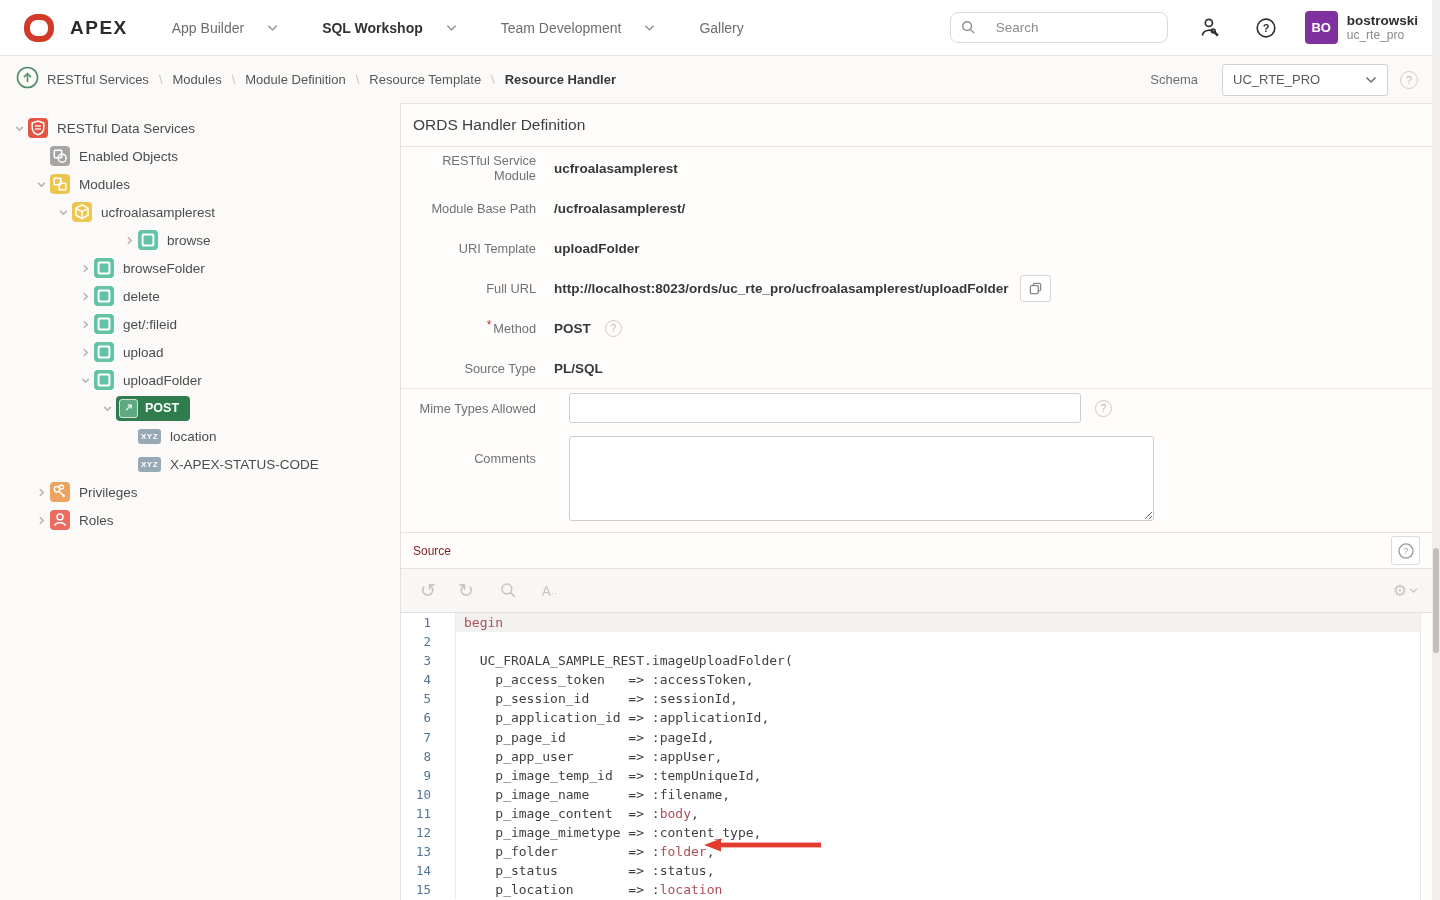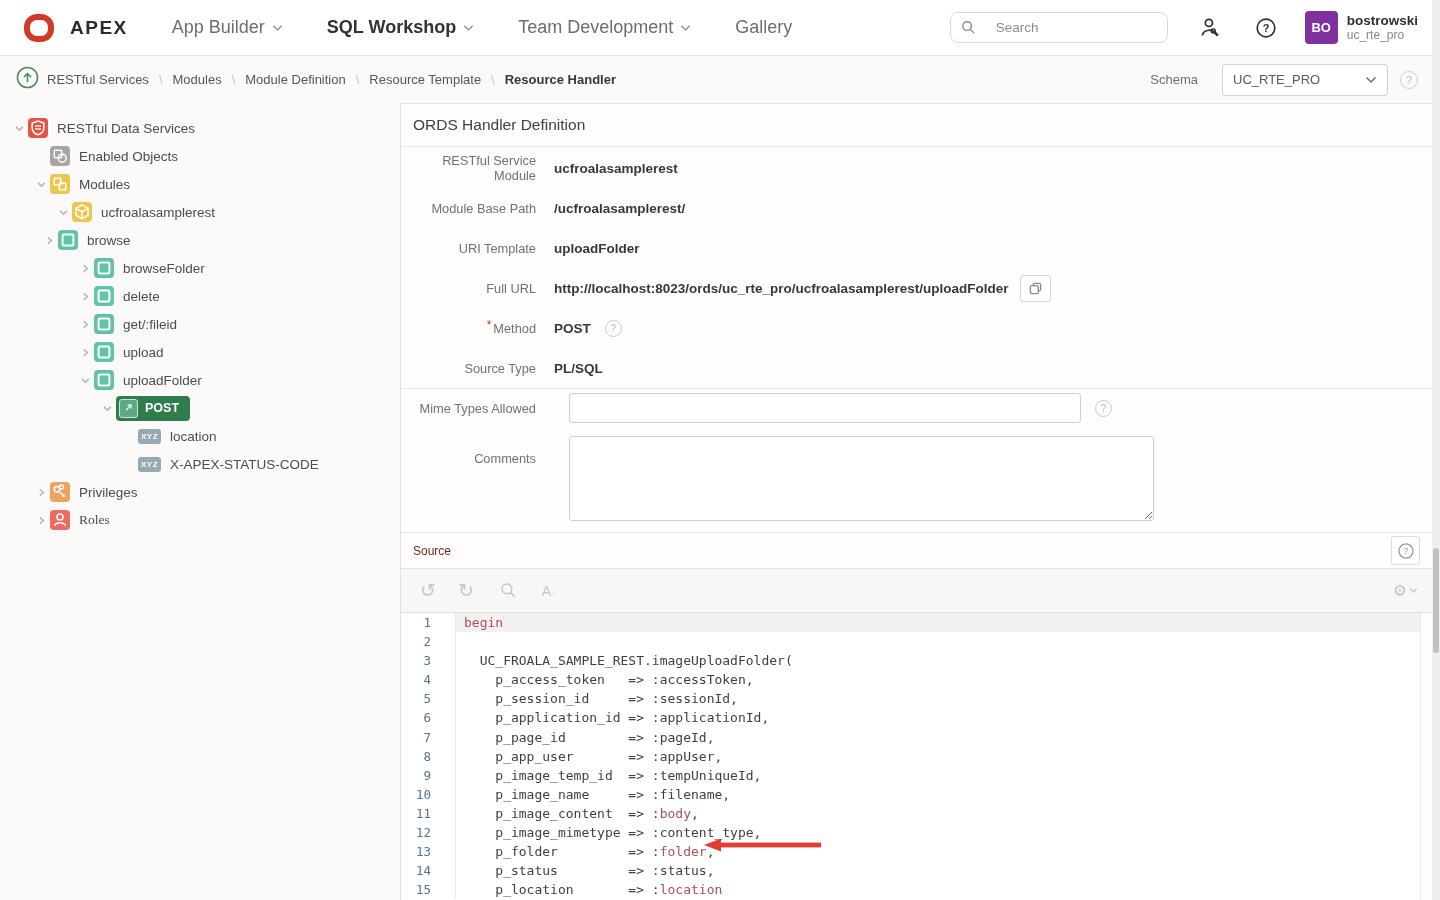--- a/index.html
+++ b/index.html
@@ -6,21 +6,21 @@
   html,body { width:1440px; height:900px; overflow:hidden; }
   body { font-family:"Liberation Sans", sans-serif; background:#fbfaf8; color:#444; }
   #app { position:relative; width:1440px; height:900px; }
 
   
   #topbar { position:absolute; left:0; top:0; width:1440px; height:56px; background:#fff; border-bottom:1px solid #e6e3e1; display:flex; align-items:center; }
   .logo-wrap { display:flex; align-items:center; gap:16px; padding:0 26px 0 24px; }
   .oracle-ring { width:30px; height:28px; border:6px solid #d13a27; border-radius:13px; }
   .brand { font-size:19px; font-weight:bold; letter-spacing:1.5px; color:#2b2b2b; }
   .nav { display:flex; align-items:center; gap:44px; margin-left:18px; }
-  .nav-item { display:flex; align-items:center; gap:7px; font-size:18px; color:#6d6d6d; cursor:pointer; }
+  .nav-item { display:flex; align-items:center; gap:23px; font-size:14px; color:#6d6d6d; cursor:pointer; }
   .nav-item.active { font-weight:bold; color:#333; }
   .topbar-right { margin-left:auto; display:flex; align-items:center; padding-right:22px; }
   .searchbox { display:flex; align-items:center; gap:20px; width:218px; height:31px; border:1px solid #dbd8d6; border-radius:8px; background:#fff; padding:0 10px; }
   .searchbox input { border:none; outline:none; font-size:13.5px; width:160px; color:#444; font-family:"Liberation Sans",sans-serif; background:transparent; }
   .searchbox input::placeholder { color:#8f8d8b; }
   .tb-icon { margin-left:31px; width:24px; height:24px; display:flex; align-items:center; justify-content:center; cursor:pointer; }
   .user-block { display:flex; align-items:center; gap:9px; margin-left:27px; cursor:pointer; }
   .avatar { width:33px; height:33px; border-radius:4px; background:#8031a0; color:#fff; font-size:13px; font-weight:bold; display:flex; align-items:center; justify-content:center; }
   .user-name { font-size:13.5px; font-weight:bold; color:#2e2e2e; line-height:15px; }
   .user-ws { font-size:12px; color:#8a8886; line-height:14px; }
@@ -237,21 +237,21 @@
         </span>
         <span class="ticon" style="background:#ecc64f">
           <svg width="20" height="20" viewBox="0 0 20 20">
             <polygon points="10,2.8 16,6.1 16,13.2 10,16.6 4,13.2 4,6.1" fill="none" stroke="#fff" stroke-width="1.5"></polygon>
             <polyline points="4,6.3 10,9.6 16,6.3" fill="none" stroke="#fff" stroke-width="1.5"></polyline>
             <line x1="10" y1="9.6" x2="10" y2="16.4" stroke="#fff" stroke-width="1.5"></line>
           </svg>
         </span>
           <span>ucfroalasamplerest</span>
       </div>
-      <div class="trow" style="padding-left: 40px;">
+      <div class="trow" style="padding-left: 120px;">
         <span class="tchev">
           <svg width="11" height="11" viewBox="0 0 10 10">
             <polyline points="3.5,2 6.6,5 3.5,8" fill="none" stroke="#b5b3b1" stroke-width="1.4"></polyline>
           </svg>
         </span>
         <span class="ticon" style="background:#62c3a6">
           <svg width="20" height="20" viewBox="0 0 20 20">
             <rect x="4.6" y="4.6" width="10.8" height="10.8" rx="1.2" fill="none" stroke="#fff" stroke-width="2"></rect>
           </svg>
         </span>
@@ -357,21 +357,21 @@
         <span class="ticon" style="background:#eda360">
           <svg width="20" height="20" viewBox="0 0 20 20">
             <circle cx="7" cy="7.2" r="2.7" fill="none" stroke="#fff" stroke-width="1.5"></circle>
             <line x1="9" y1="9.2" x2="14.6" y2="14.8" stroke="#fff" stroke-width="1.5"></line>
             <line x1="12.6" y1="14.6" x2="14.4" y2="12.8" stroke="#fff" stroke-width="1.5"></line>
             <circle cx="11.4" cy="5" r="2" fill="none" stroke="#fff" stroke-width="1.5"></circle>
           </svg>
         </span>
           <span>Privileges</span>
       </div>
-      <div class="trow" style="padding-left: 32px; font-family: Liberation Serif, serif;">
+      <div class="trow" style="padding-left: 32px;">
         <span class="tchev">
           <svg width="11" height="11" viewBox="0 0 10 10">
             <polyline points="3.5,2 6.6,5 3.5,8" fill="none" stroke="#b5b3b1" stroke-width="1.4"></polyline>
           </svg>
         </span>
         <span class="ticon" style="background:#ec6a5e">
           <svg width="20" height="20" viewBox="0 0 20 20">
             <circle cx="10" cy="7" r="3" fill="none" stroke="#fff" stroke-width="1.5"></circle>
             <path d="M4.6 15.8 C5.2 11.6 14.8 11.6 15.4 15.8" fill="none" stroke="#fff" stroke-width="1.5"></path>
           </svg>

